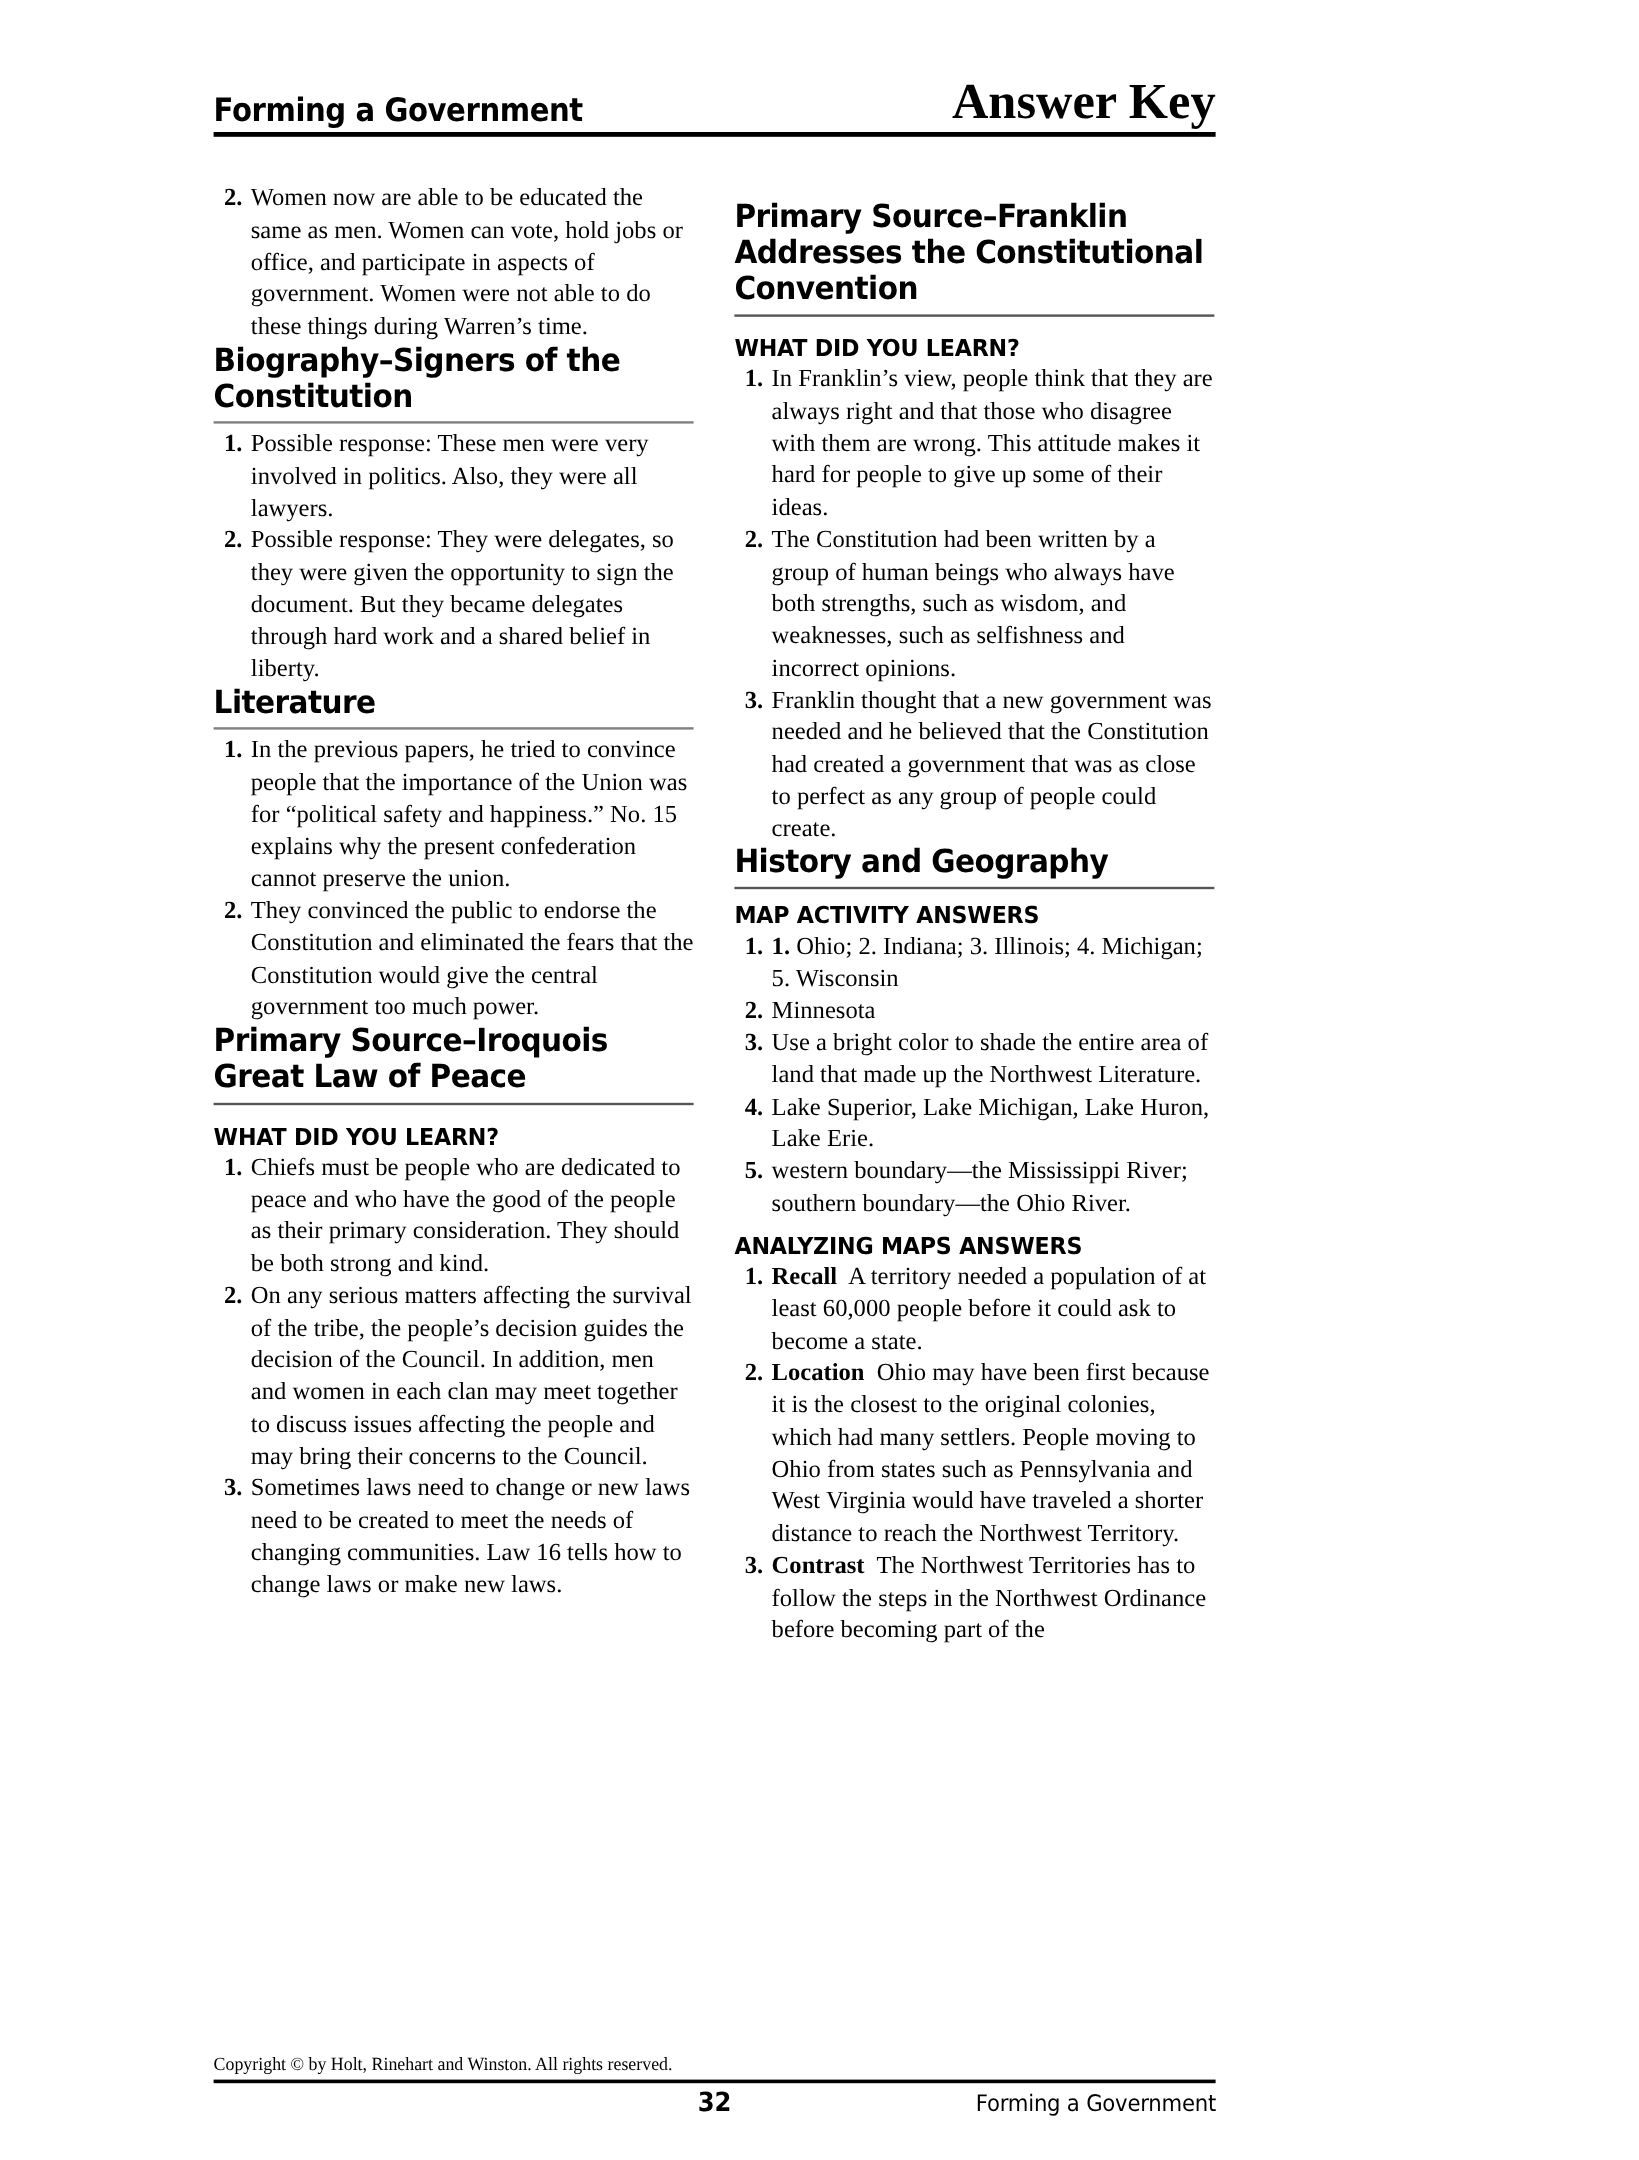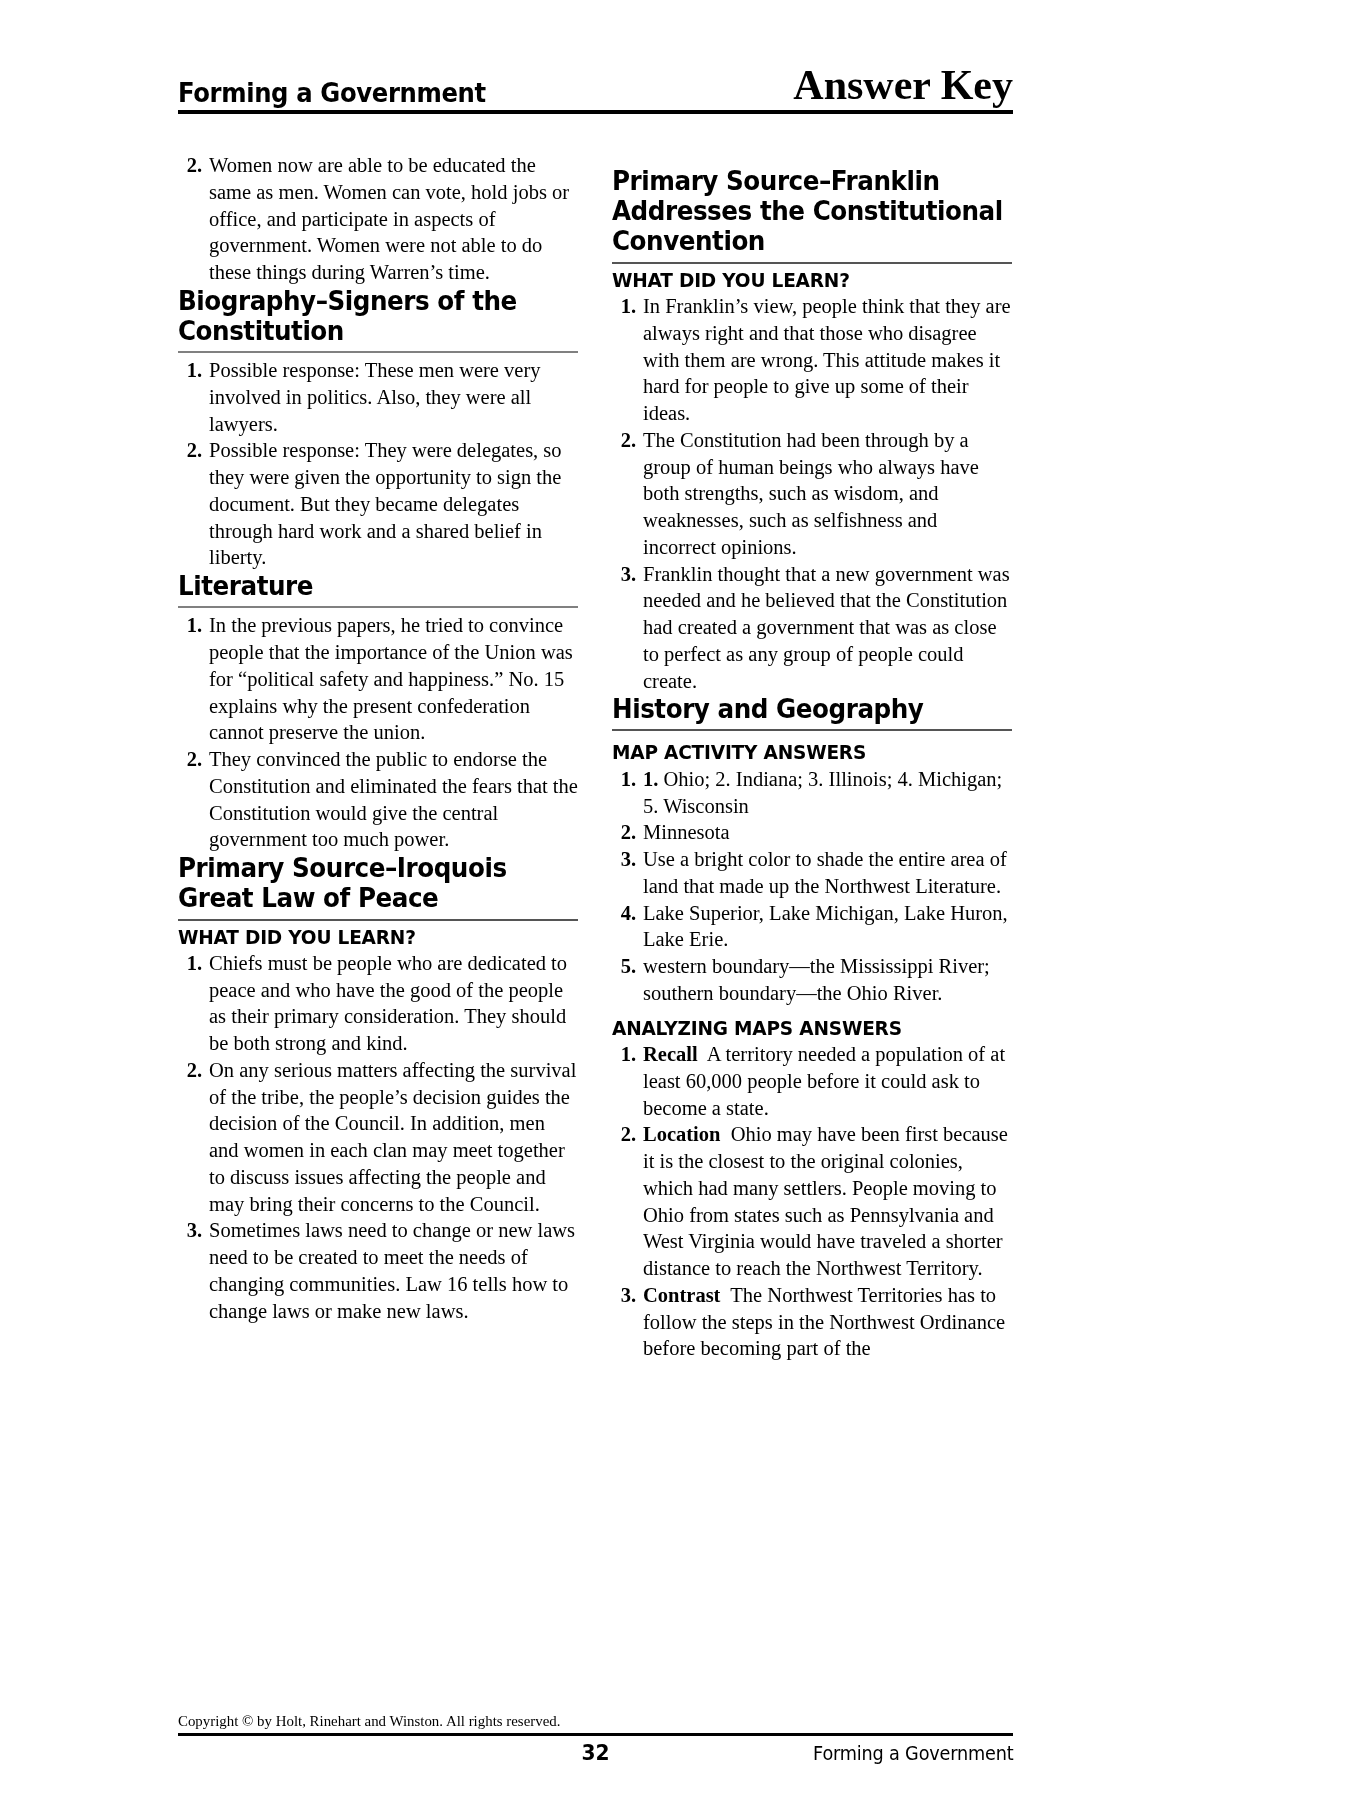--- a/index.html
+++ b/index.html
@@ -97,21 +97,21 @@
     font-weight: 700;
     font-size: 19.5px;
     letter-spacing: -0.2px;
     line-height: 1.15;
     margin: 0 0 1px 0;
     transform: scaleX(0.95);
     transform-origin: left top;
     width: 420px;
   }
   .h-sub-wrap { margin-top: 11px; }
-  .h-sub-wrap.tight { margin-top: 6px; }
+  .h-sub-wrap.tight { margin-top: 16px; }
 
   
   ol.answers {
     list-style: none;
     margin: 0;
     padding: 0;
   }
   ol.answers > li {
     position: relative;
     padding-left: 31px;
@@ -268,21 +268,21 @@
     <div class="h-sub-wrap tight">
       <div class="h-sub">WHAT DID YOU LEARN?</div>
     </div>
     <ol class="answers">
       <li>
         <span class="num">1.</span>
         <span>In Franklin’s view, people think that they are always right and that those who disagree with them are wrong. This attitude makes it hard for people to give up some of their ideas.</span>
       </li>
       <li>
         <span class="num">2.</span>
-        <span>The Constitution had been through by a group of human beings who always have both strengths, such as wisdom, and weaknesses, such as selfishness and incorrect opinions.</span>
+        <span>The Constitution had been written by a group of human beings who always have both strengths, such as wisdom, and weaknesses, such as selfishness and incorrect opinions.</span>
       </li>
       <li>
         <span class="num">3.</span>
         <span>Franklin thought that a new government was needed and he believed that the Constitution had created a government that was as close to perfect as any group of people could create.</span>
       </li>
     </ol>
 
     <div class="h-major-wrap">
       <div class="h-major">History and Geography</div>
       <div class="h-rule dark"></div>

